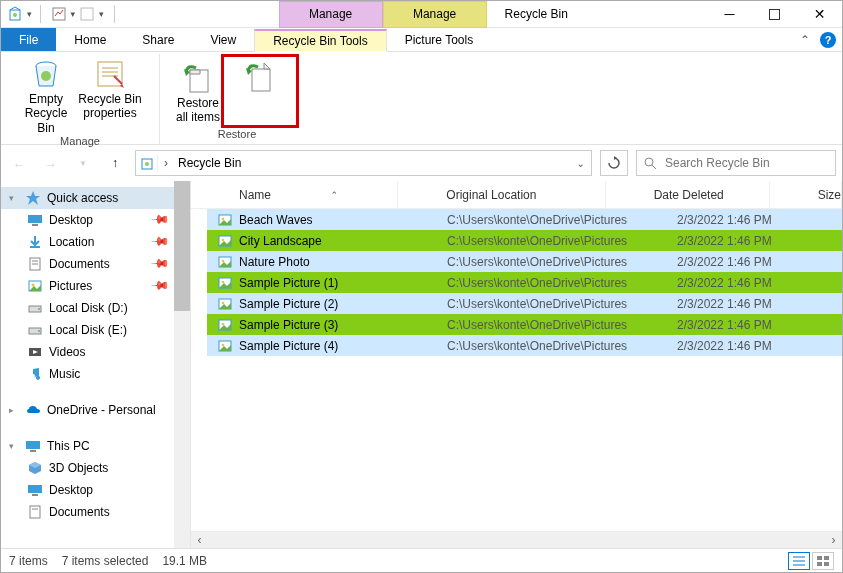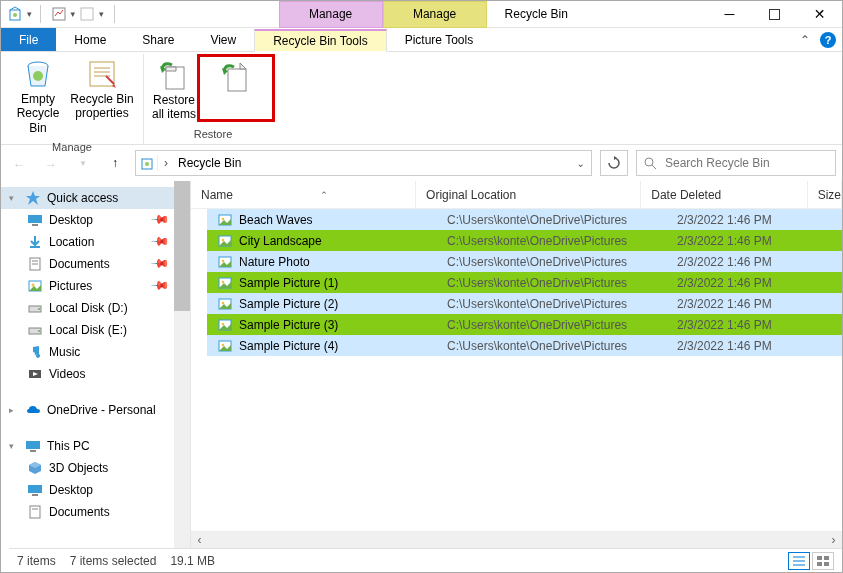--- a/index.html
+++ b/index.html
@@ -22,21 +22,21 @@
   .tabsrow { height:24px; display:flex; align-items:stretch; border-bottom:1px solid #e1e1e1;}
   .tab { padding:0 18px; display:flex; align-items:center; cursor:default;}
   .tab.file { background:#1979ca; color:#fff;}
   .tab.active{ border:1px solid #e1e1e1; border-bottom:1px solid #fff; background:#fef9c3; position:relative; top:1px;}
   .tabsrow .spacer{flex:1;}
   .tabs-right{ display:flex; align-items:center; padding-right:6px; gap:10px;}
   .collapse-chev{ color:#555;}
   .help-icn{ width:16px;height:16px;border-radius:50%;background:#0078d7;color:#fff;display:flex;align-items:center;justify-content:center;font-size:11px;font-weight:bold;}
   
   .ribbon{ height:93px; display:flex; border-bottom:1px solid #e1e1e1; padding-top:2px;}
-  .rgroup{ display:flex; flex-direction:column; align-items:center; border-right:1px solid #e5e5e5; padding:0 7px;gap:6px;}
+  .rgroup{ display:flex; flex-direction:column; align-items:center; border-right:1px solid #e5e5e5; padding:0 15px;}
   .rgroup .btns{ display:flex; flex:1;}
   .rbigbtn{ width:60px; display:flex; flex-direction:column; align-items:center; padding-top:4px; text-align:center; line-height:1.2;}
   .rbigbtn.wide{width:68px;}
   .rbigbtn .icn{ width:32px; height:32px; display:flex;align-items:center;justify-content:center; margin-bottom:2px;}
   .rgroup .glabel{ font-size:11px; color:#444; height:16px;}
   .highlight-btn{ border:3px solid #d80000;}
   
   .navrow{ height:36px; display:flex; align-items:center; gap:8px; padding:4px 6px;}
   .navarrow{ width:24px;height:24px;display:flex;align-items:center;justify-content:center;color:#888;}
   .navarrow.disabled{color:#ccc;}
@@ -57,39 +57,39 @@
   .titem{ display:flex; align-items:center; height:22px; padding-left:8px; gap:6px;}
   .titem.sel{ background:#d8e6f2;}
   .titem.child{ padding-left:26px;}
   .titem .exp{ width:10px; color:#888; font-size:9px;}
   .ticon{width:16px;height:16px;display:flex;align-items:center;justify-content:center;}
   .pin{ margin-left:auto; margin-right:22px; color:#888; font-size:12px; transform:rotate(45deg);}
   .tree .spacer{height:14px;}
   
   .content{ flex:1; display:flex; flex-direction:column; min-width:0;}
   .chdr{ height:28px; display:flex; align-items:center; border-bottom:1px solid #eee; color:#333;}
-  .chdr .col{ padding-left:10px; border-right:1px solid #eee; height:100%; display:flex; align-items:center;}
+  .chdr .col{ padding-left:10px; border-right:1px solid #eee; height:100%; display:flex; align-items:center;margin-left:38px;}
   .chdr .col.name{width:230px;}
   .chdr .col.name .sort{margin:0 auto; color:#555; font-size:9px;}
   .chdr .col.loc{width:230px;}
   .chdr .col.date{width:170px;}
   .chdr .col.size{flex:1;}
   .rows{ flex:1; overflow:hidden;}
   .frow{ display:flex; align-items:center; height:21px;margin-left:16px;}
   .frow.sel{ background:#cde8ff;}
   .frow.sel.alt{ background:#84cc16;}
   .fcell{ padding-left:10px; overflow:hidden; white-space:nowrap; text-overflow:ellipsis;}
   .fcell.name{ width:230px; display:flex; align-items:center; gap:6px;}
   .fcell.loc{ width:230px; color:#555;}
   .fcell.date{width:170px; color:#555;}
   .hscroll{ height:17px; border-top:1px solid #eee; background:#f0f0f0; display:flex; align-items:center;}
   .hscroll .arrow{width:17px;text-align:center;color:#666;}
   .hscroll .track{flex:1; position:relative;}
   
-  .statusbar{ height:24px; border-top:1px solid #e1e1e1; display:flex; align-items:center; padding:0 8px; gap:14px; color:#444;margin-left:8px;}
+  .statusbar{ height:24px; border-top:1px solid #e1e1e1; display:flex; align-items:center; padding:0 8px; gap:14px; color:#444;}
   .statusbar .views{margin-left:auto; display:flex; gap:2px;}
   .viewbtn{ width:22px;height:18px;border:1px solid #ccc; display:flex;align-items:center;justify-content:center;}
   .viewbtn.active{border-color:#0078d7; color:#0078d7;}
   
   svg { display:block;}
   input.search-inp{border:none;outline:none;flex:1;background:transparent;color:#333;}
 </style>
 </head>
 <body>
 
@@ -310,33 +310,33 @@
             <svg width="16" height="16">
               <rect x="2" y="6" width="12" height="6" fill="#ddd" stroke="#888"></rect>
               <circle cx="12" cy="9" r="1" fill="#6a6"></circle>
             </svg>
           </span>
           <span>Local Disk (E:)</span>
         </div>
       <div class="titem child">
           <span class="ticon">
             <svg width="16" height="16">
-              <path d="M6 12 A2 2 0 1 0 6 8 L6 3 L12 2 L12 10 A2 2 0 1 1 10 10" fill="#3b9dd6"></path>
-            </svg>
-          </span>
-          <span>Music</span>
-        </div>
-      <div class="titem child">
-          <span class="ticon">
-            <svg width="16" height="16">
               <rect x="2" y="4" width="12" height="8" fill="#555"></rect>
               <polygon points="6,6 11,8 6,10" fill="#fff"></polygon>
             </svg>
           </span>
           <span>Videos</span>
+        </div>
+      <div class="titem child">
+          <span class="ticon">
+            <svg width="16" height="16">
+              <path d="M6 12 A2 2 0 1 0 6 8 L6 3 L12 2 L12 10 A2 2 0 1 1 10 10" fill="#3b9dd6"></path>
+            </svg>
+          </span>
+          <span>Music</span>
         </div>
       <div class="spacer"></div>
       <div class="titem">
           <span class="exp">▸</span>
           <span class="ticon">
             <svg width="16" height="16">
               <path d="M4 11 Q2 11 2 9 Q2 7 4 7 Q4 4 8 4 Q11 4 12 7 Q15 7 15 9 Q15 11 13 11 Z" fill="#0078d4"></path>
             </svg>
           </span>
           <span>OneDrive - Personal</span>

